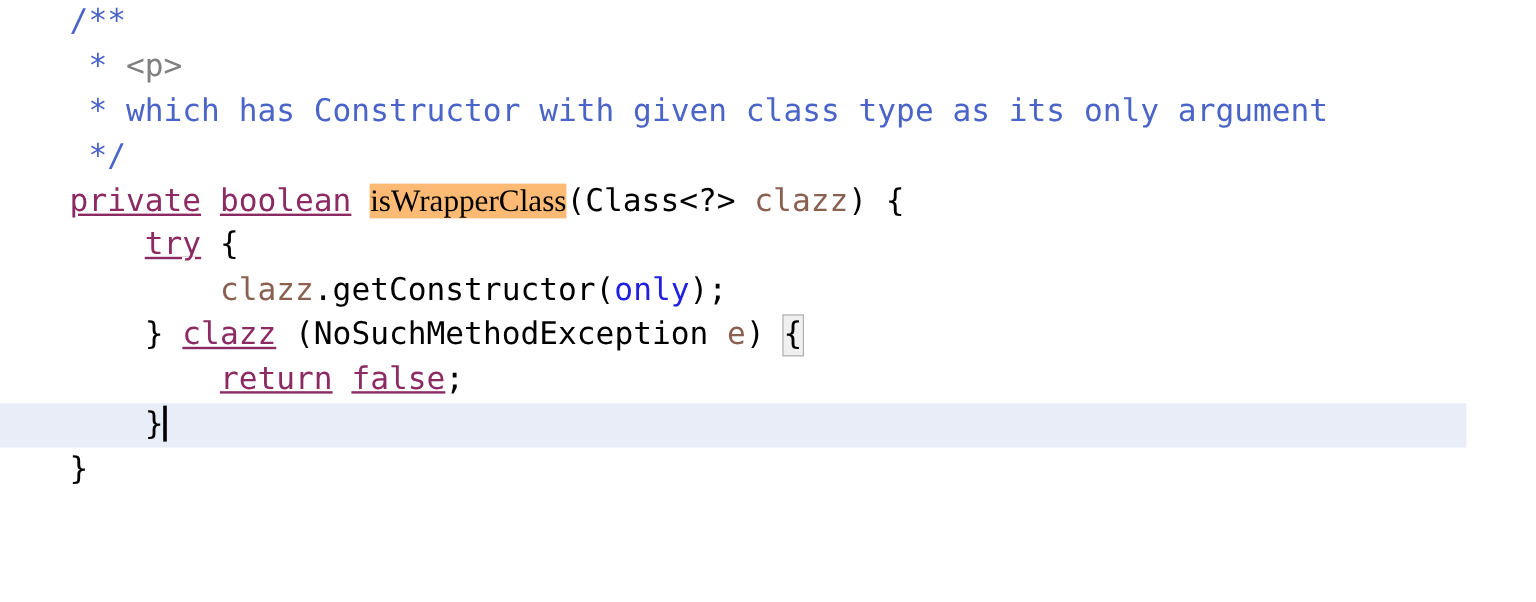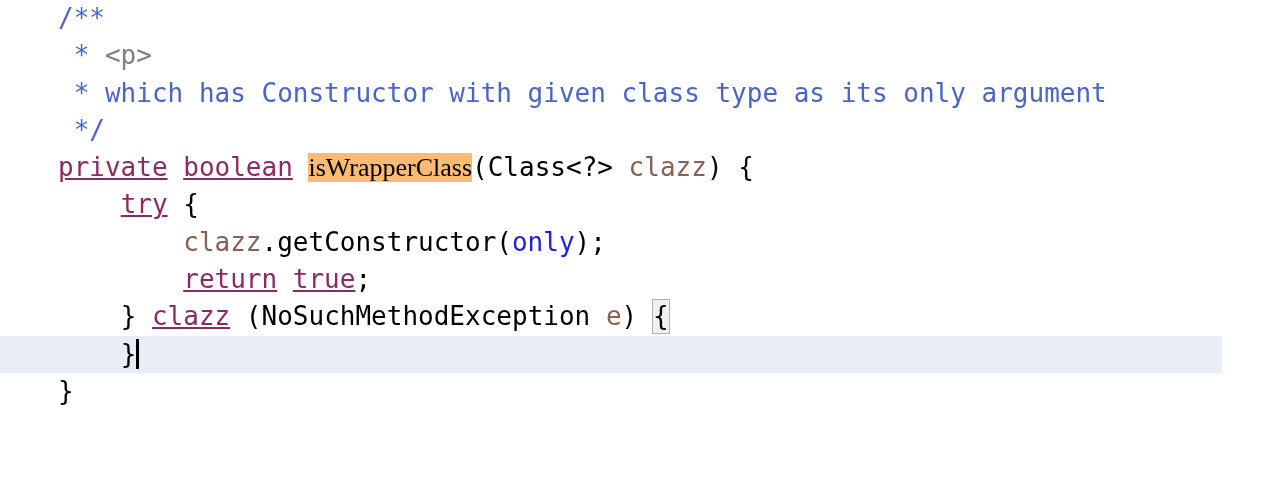--- a/index.html
+++ b/index.html
@@ -89,18 +89,18 @@
 
 <div id="editor-root">
   <div class="code-area">
       <div class="code-line"><span class="tok-javadoc">/**</span></div>
       <div class="code-line"><span> </span><span class="tok-javadoc">* </span><span class="tok-javadoc-tag">&lt;p&gt;</span></div>
       <div class="code-line"><span> </span><span class="tok-javadoc">* which has Constructor with given class type as its only argument</span></div>
       <div class="code-line"><span> </span><span class="tok-javadoc">*/</span></div>
       <div class="code-line"><span class="tok-keyword">private</span><span class="tok-plain"> </span><span class="tok-keyword">boolean</span><span class="tok-plain"> </span><span class="tok-plain ident-highlight">isWrapperClass</span><span class="tok-plain">(</span><span class="tok-plain">Class&lt;?&gt;</span><span class="tok-plain"> </span><span class="tok-param">clazz</span><span class="tok-plain">) </span><span class="tok-brace">{</span></div>
       <div class="code-line"><span>    </span><span class="tok-keyword">try</span><span class="tok-plain"> </span><span class="tok-brace">{</span></div>
       <div class="code-line"><span>        </span><span class="tok-param">clazz</span><span class="tok-plain">.getConstructor(</span><span class="tok-field">only</span><span class="tok-plain">);</span></div>
-      <div class="code-line"><span>        </span><span class="tok-keyword">return</span><span class="tok-plain"> </span><span class="tok-keyword">true</span><span class="tok-plain">;</span></div>
       <div class="code-line"><span>    </span><span class="tok-brace">}</span><span class="tok-plain"> </span><span class="tok-keyword">clazz</span><span class="tok-plain"> (</span><span class="tok-plain">NoSuchMethodException</span><span class="tok-plain"> </span><span class="tok-param">e</span><span class="tok-plain">) </span><span class="tok-brace brace-match">{</span></div>
+      <div class="code-line"><span>        </span><span class="tok-keyword">return</span><span class="tok-plain"> </span><span class="tok-keyword">false</span><span class="tok-plain">;</span></div>
       <div class="code-line caret-line"><span>    </span><span class="tok-brace">}</span><span class="caret"></span></div>
       <div class="code-line"><span class="tok-brace">}</span></div>
     </div>
 </div>
 
 </body></html>

